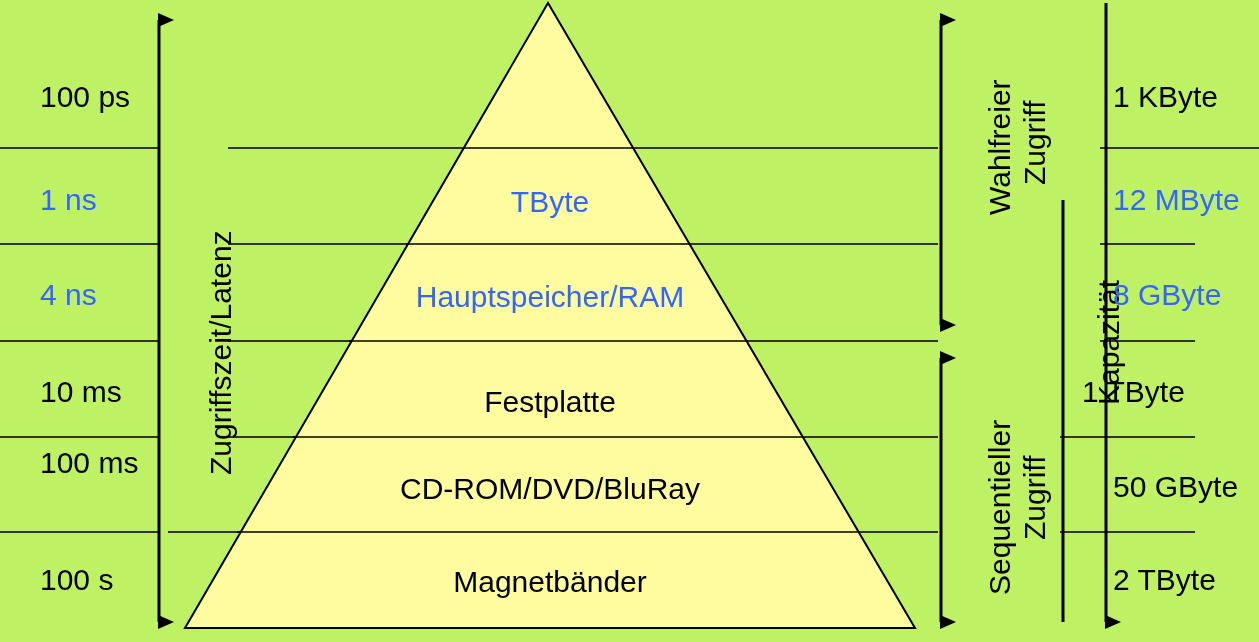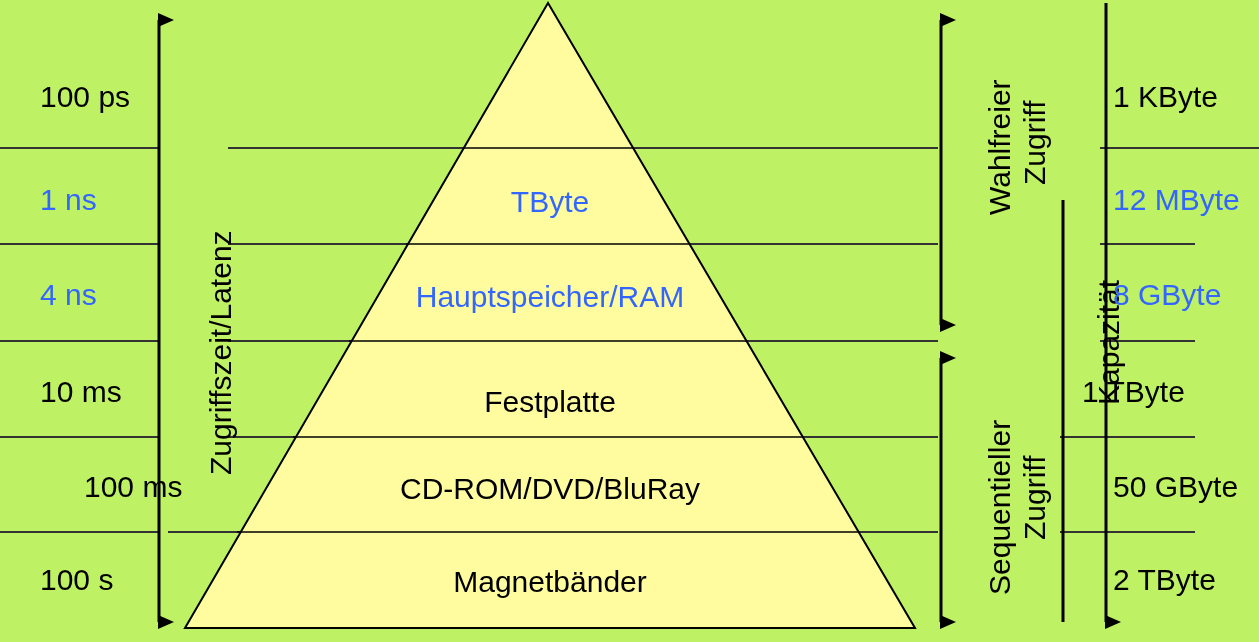--- a/index.html
+++ b/index.html
@@ -115,21 +115,21 @@
     <g>
       <line x1="1106" y1="3" x2="1106" y2="622" stroke="#000000" stroke-width="3" marker-end="url(#arrDn)"></line>
       <line x1="1063" y1="200" x2="1063" y2="622" stroke="#000000" stroke-width="3"></line>
     </g>
   </svg>
 
   <div class="lbl" style="left:40px; top:82px;">100 ps</div>
   <div class="lbl blue" style="left:40px; top:185px;">1 ns</div>
   <div class="lbl blue" style="left:40px; top:280px;">4 ns</div>
   <div class="lbl" style="left:40px; top:377px;">10 ms</div>
-  <div class="lbl" style="left:40px; top:472px;margin-left:44px;">100 ms</div>
+  <div class="lbl" style="left:40px; top:448px;">100 ms</div>
   <div class="lbl" style="left:40px; top:565px;">100 s</div>
 
   <div class="axis-title" style="left:204px; top:475px;">Zugriffszeit/Latenz</div>
 
   <div class="tier-label blue" style="left:550px; top:185px;">TByte</div>
   <div class="tier-label blue" style="left:550px; top:280px;">Hauptspeicher/RAM</div>
   <div class="tier-label" style="left:550px; top:377px;margin-top:8px;">Festplatte</div>
   <div class="tier-label" style="left:550px; top:472px;">CD-ROM/DVD/BluRay</div>
   <div class="tier-label" style="left:550px; top:565px;">Magnetbänder</div>
 

